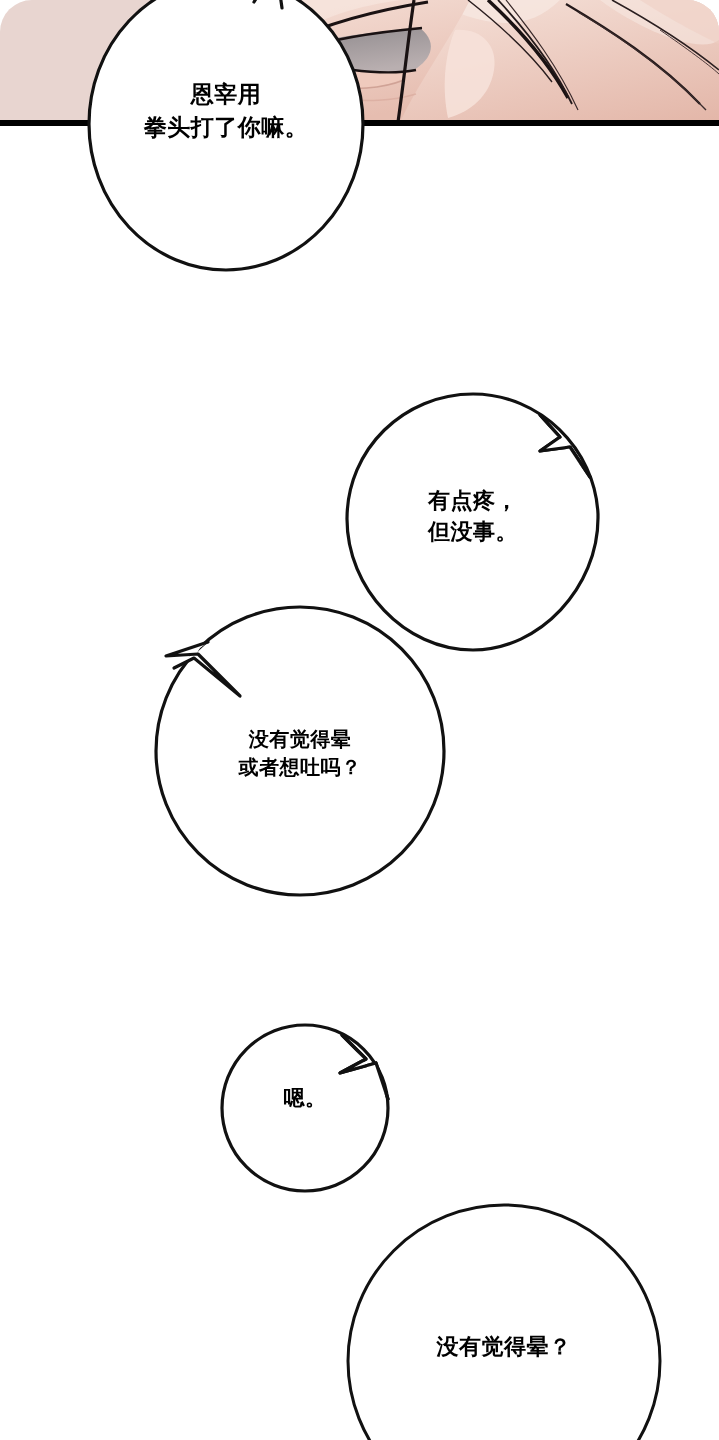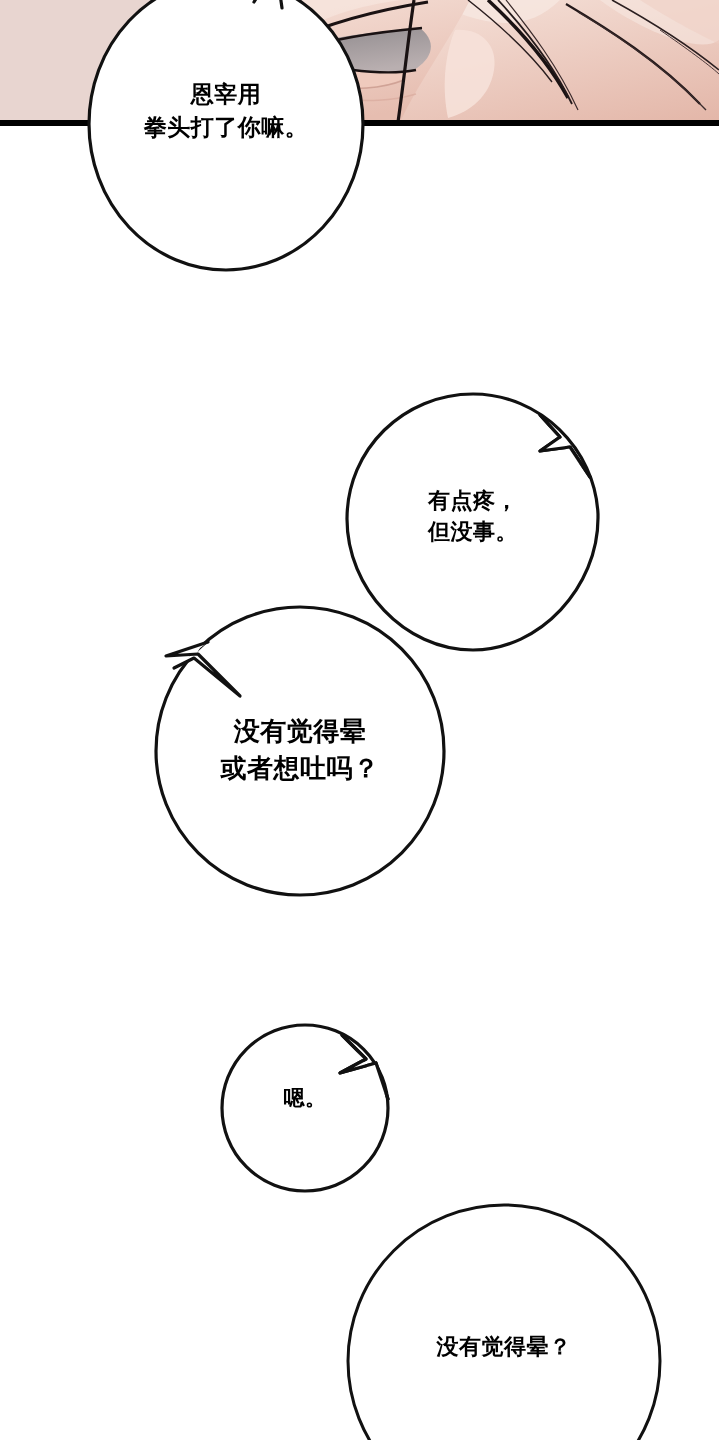--- a/index.html
+++ b/index.html
@@ -15,20 +15,21 @@
     font-family: "Liberation Sans", "DejaVu Sans", sans-serif;
   }
 
   #page {
     position: absolute;
     left: 0; top: 0;
     width: 719px;
     height: 1440px;
     background: #ffffff;
     overflow: hidden;
+    border-radius: 32px;
   }
 
   
   .art-panel {
     position: absolute;
     left: 0;
     top: 0;
     width: 719px;
     height: 126px;
     overflow: hidden;
@@ -58,21 +59,21 @@
   }
 
   
   #bubble-1 { left: 86px;  top: -22px;  width: 280px;  height: 295px; }
   #bubble-1 .bubble-text { top: 100px; font-size: 23px; }
 
   #bubble-2 { left: 344px; top: 391px;  width: 258px;  height: 262px; }
   #bubble-2 .bubble-text { top: 94px; font-size: 22px; }
 
   #bubble-3 { left: 154px; top: 604px;  width: 292px;  height: 294px; }
-  #bubble-3 .bubble-text { top: 110px; font-size: 26px; font-family: Liberation Serif, serif; }
+  #bubble-3 .bubble-text { top: 121px; font-size: 20px; font-family: Liberation Serif, serif; }
 
   #bubble-4 { left: 220px; top: 1023px; width: 170px;  height: 170px; }
   #bubble-4 .bubble-text { top: 60px; font-size: 21px; }
 
   #bubble-5 { left: 346px; top: 1203px; width: 316px;  height: 318px; }
   #bubble-5 .bubble-text { top: 128px; font-size: 22px; }
 </style>
 </head>
 <body>
 

